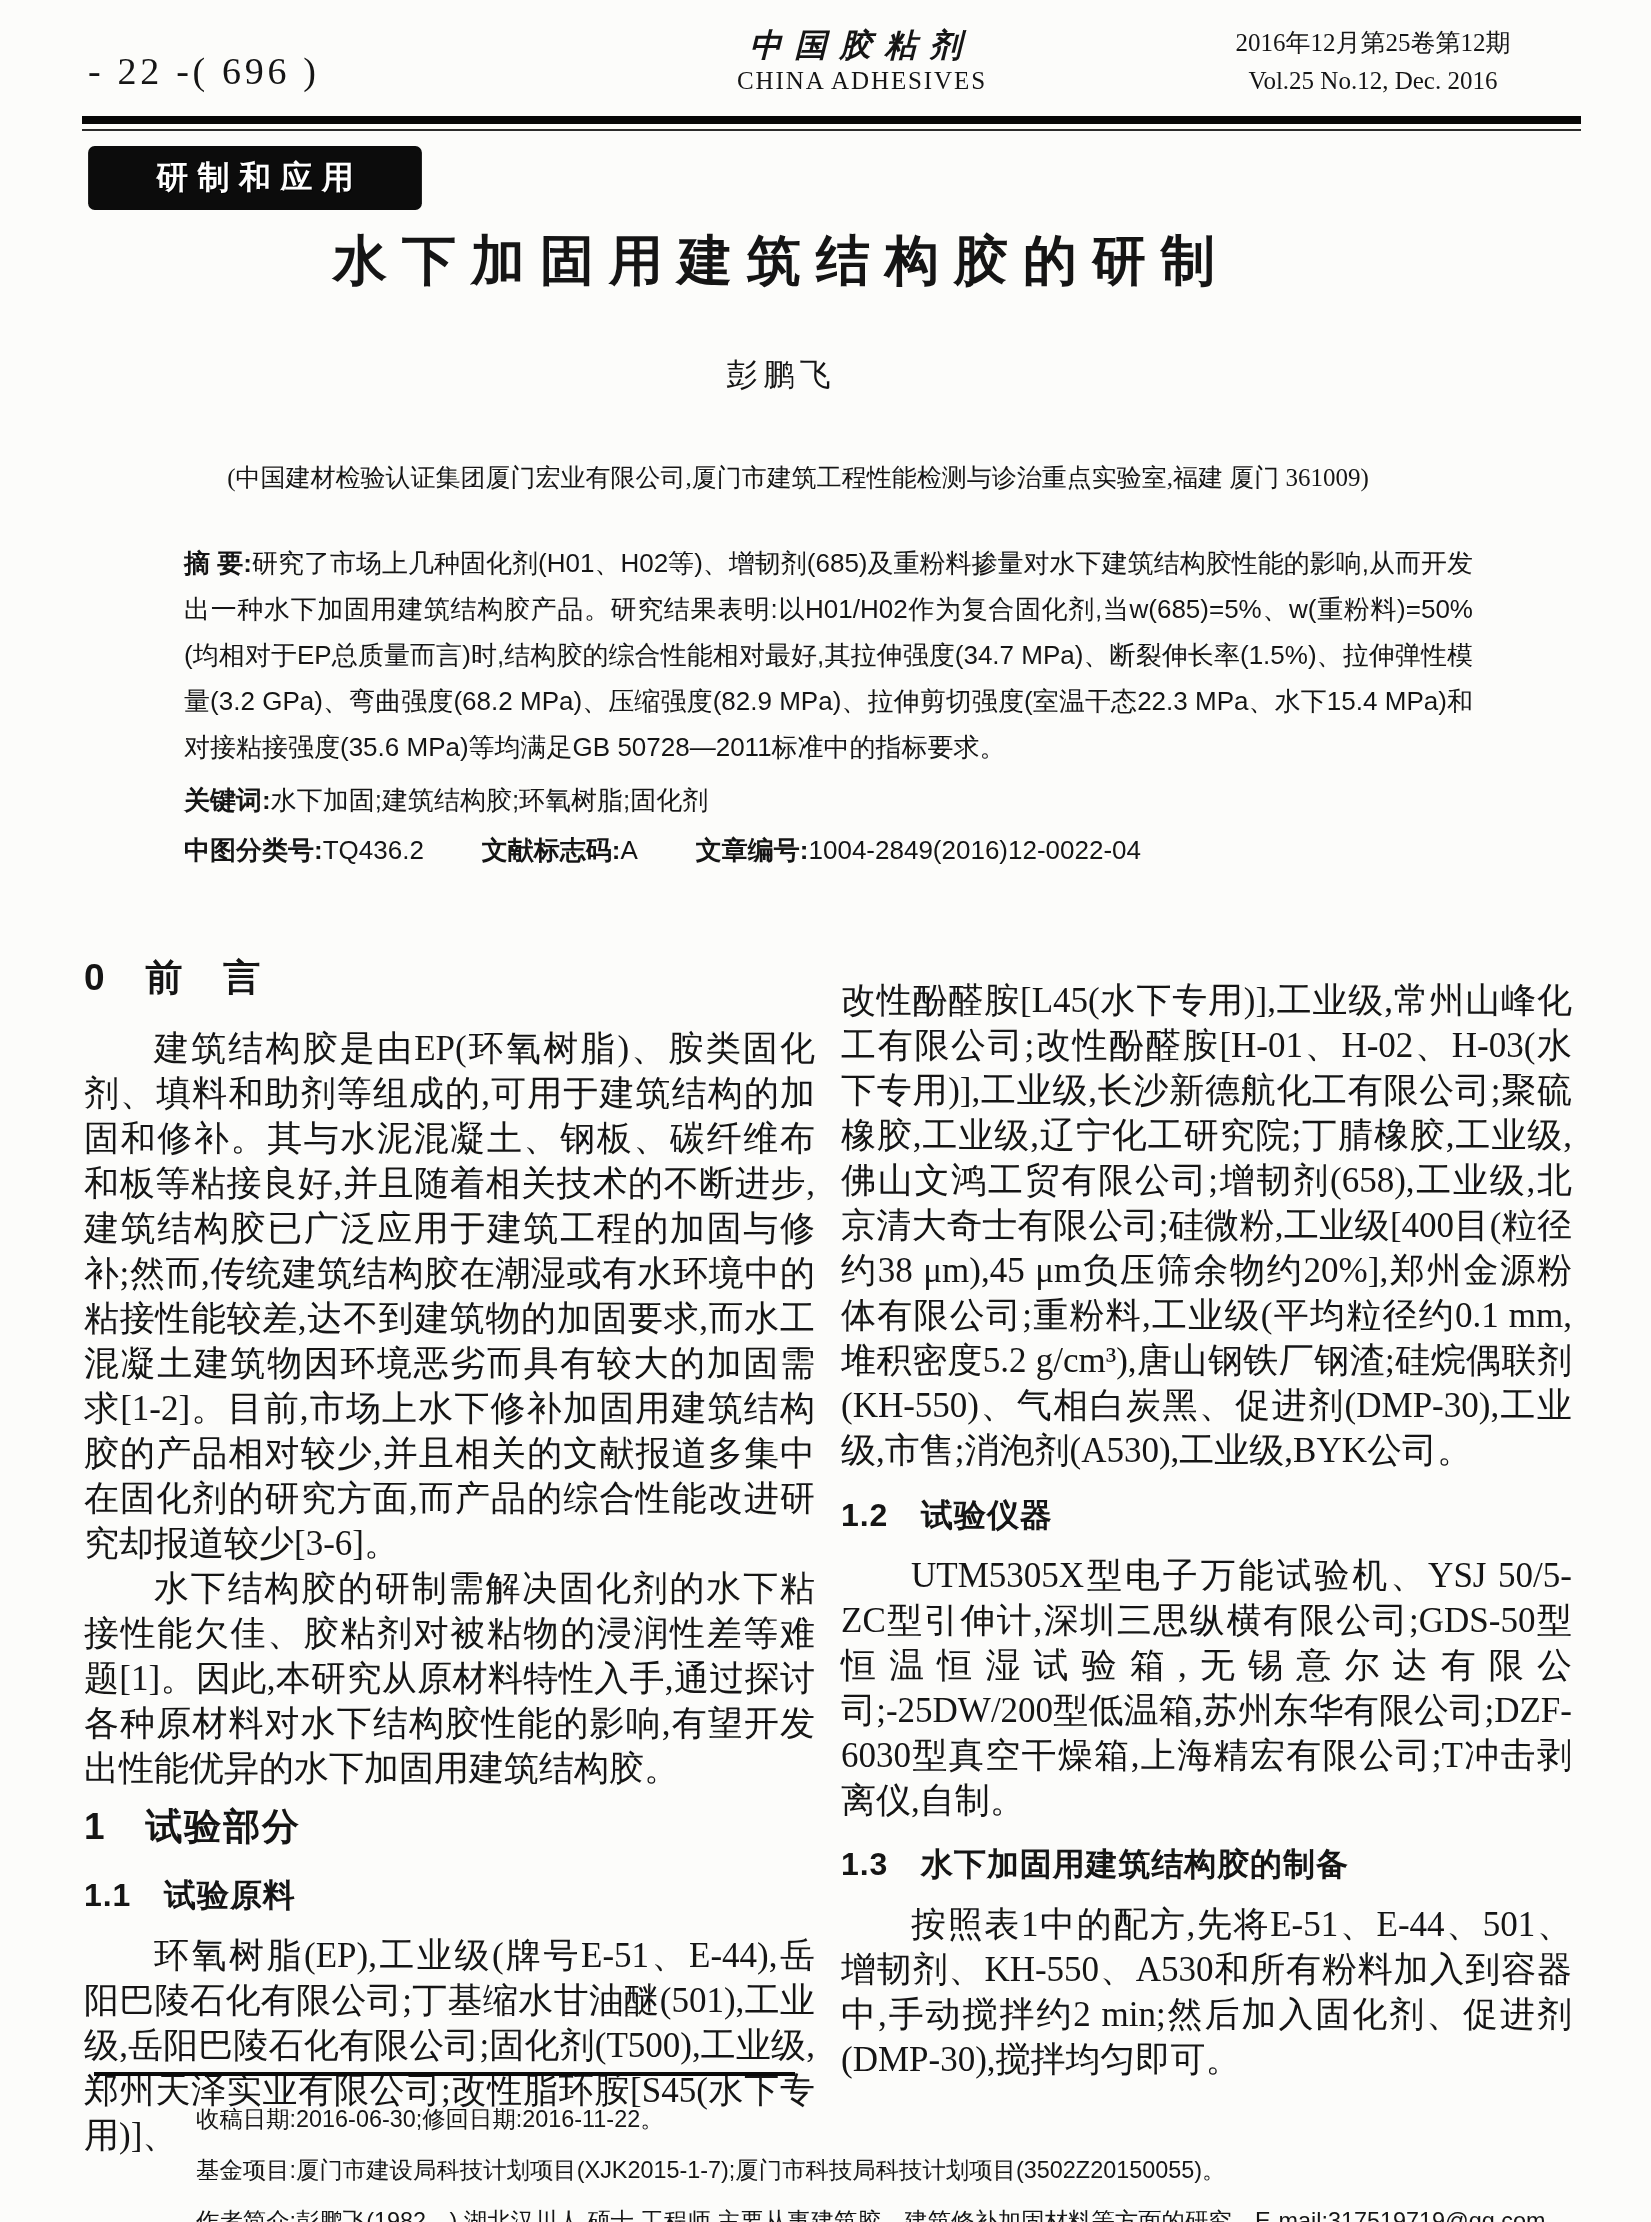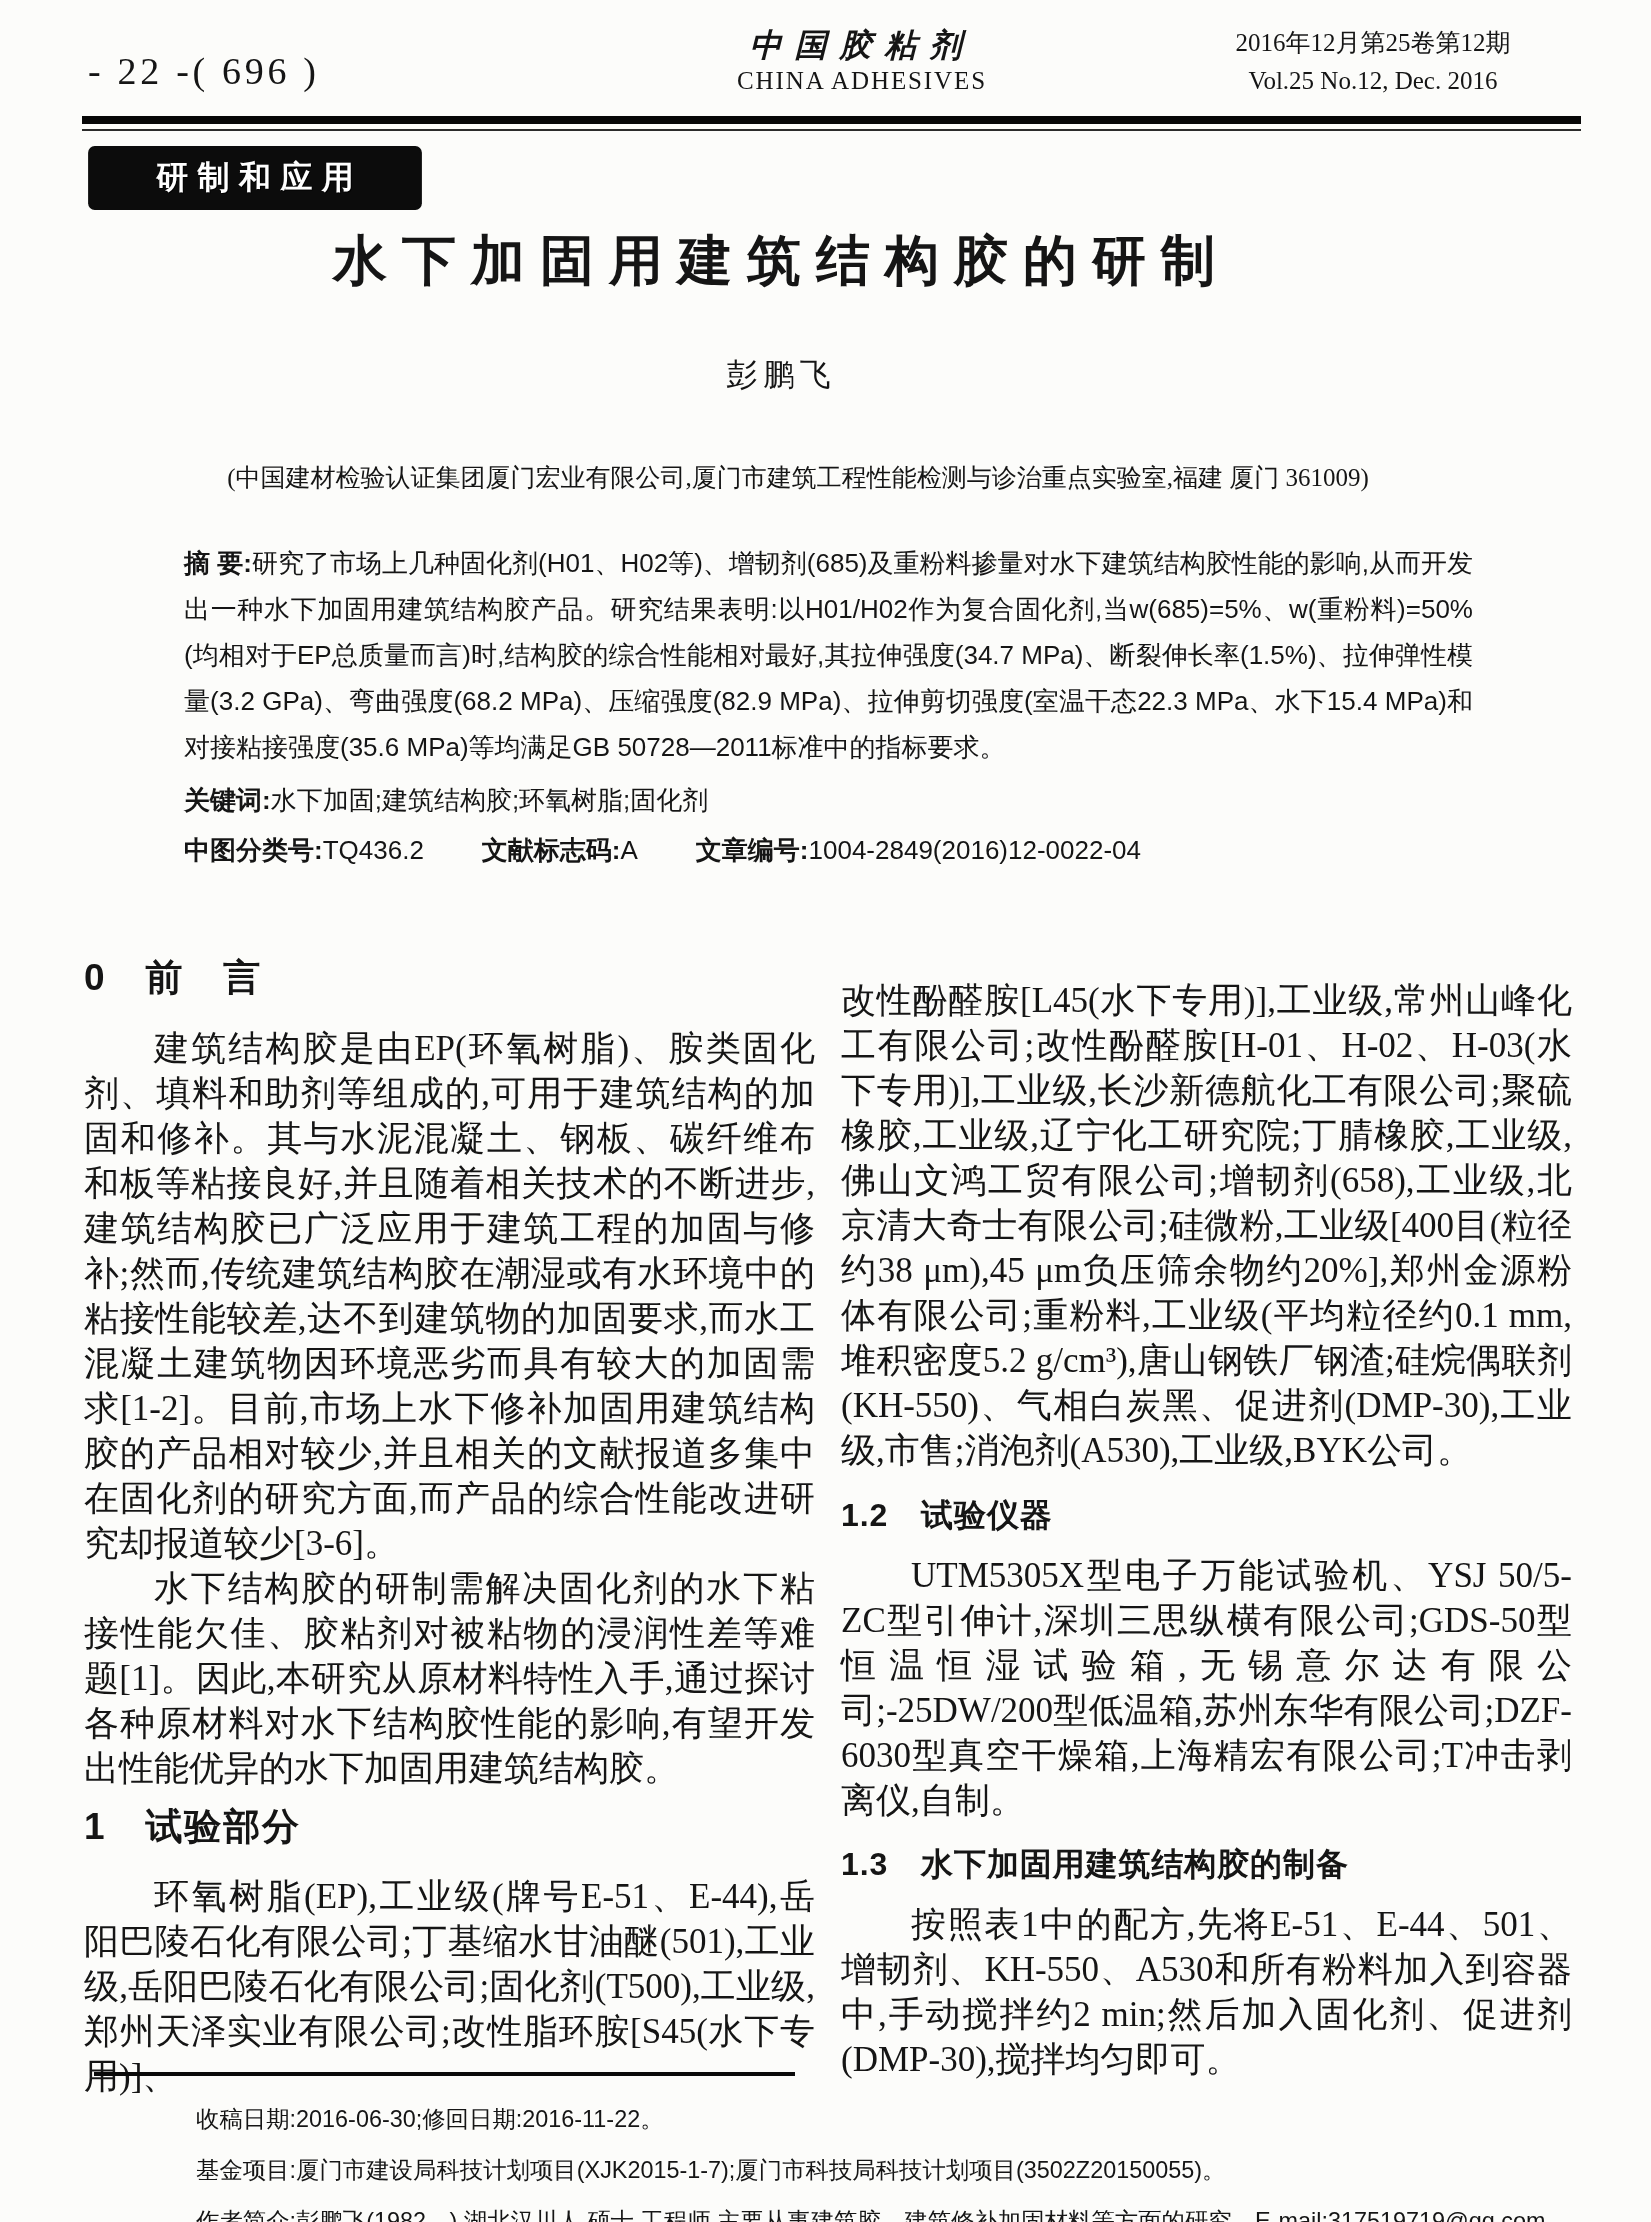--- a/index.html
+++ b/index.html
@@ -146,20 +146,21 @@
     <p class="kw-line"><span class="kw-label">关键词:</span><span>水下加固;建筑结构胶;环氧树脂;固化剂</span></p>
     <p class="meta-line"><span class="meta-label">中图分类号:</span><span>TQ436.2</span><span class="meta-label meta-gap">文献标志码:</span><span>A</span><span class="meta-label meta-gap">文章编号:</span><span>1004-2849(2016)12-0022-04</span></p>
   </div>
 
   <div class="columns">
     <div class="col col-left">
       <h2 class="sec first">0　前　言</h2>
       <p class="body indent">建筑结构胶是由EP(环氧树脂)、胺类固化剂、填料和助剂等组成的,可用于建筑结构的加固和修补。其与水泥混凝土、钢板、碳纤维布和板等粘接良好,并且随着相关技术的不断进步,建筑结构胶已广泛应用于建筑工程的加固与修补;然而,传统建筑结构胶在潮湿或有水环境中的粘接性能较差,达不到建筑物的加固要求,而水工混凝土建筑物因环境恶劣而具有较大的加固需求[1-2]。目前,市场上水下修补加固用建筑结构胶的产品相对较少,并且相关的文献报道多集中在固化剂的研究方面,而产品的综合性能改进研究却报道较少[3-6]。</p>
       <p class="body indent">水下结构胶的研制需解决固化剂的水下粘接性能欠佳、胶粘剂对被粘物的浸润性差等难题[1]。因此,本研究从原材料特性入手,通过探讨各种原材料对水下结构胶性能的影响,有望开发出性能优异的水下加固用建筑结构胶。</p>
       <h2 class="sec">1　试验部分</h2>
+      <h3 class="subsec">1.1　试验原料</h3>
       <p class="body indent">环氧树脂(EP),工业级(牌号E-51、E-44),岳阳巴陵石化有限公司;丁基缩水甘油醚(501),工业级,岳阳巴陵石化有限公司;固化剂(T500),工业级,郑州天泽实业有限公司;改性脂环胺[S45(水下专用)]、</p>
     </div>
     <div class="col col-right">
       <p class="body">改性酚醛胺[L45(水下专用)],工业级,常州山峰化工有限公司;改性酚醛胺[H-01、H-02、H-03(水下专用)],工业级,长沙新德航化工有限公司;聚硫橡胶,工业级,辽宁化工研究院;丁腈橡胶,工业级,佛山文鸿工贸有限公司;增韧剂(658),工业级,北京清大奇士有限公司;硅微粉,工业级[400目(粒径约38 μm),45 μm负压筛余物约20%],郑州金源粉体有限公司;重粉料,工业级(平均粒径约0.1 mm,堆积密度5.2 g/cm³),唐山钢铁厂钢渣;硅烷偶联剂(KH-550)、气相白炭黑、促进剂(DMP-30),工业级,市售;消泡剂(A530),工业级,BYK公司。</p>
       <h3 class="subsec">1.2　试验仪器</h3>
       <p class="body indent">UTM5305X型电子万能试验机、YSJ 50/5-ZC型引伸计,深圳三思纵横有限公司;GDS-50型恒温恒湿试验箱,无锡意尔达有限公司;-25DW/200型低温箱,苏州东华有限公司;DZF-6030型真空干燥箱,上海精宏有限公司;T冲击剥离仪,自制。</p>
       <h3 class="subsec">1.3　水下加固用建筑结构胶的制备</h3>
       <p class="body indent">按照表1中的配方,先将E-51、E-44、501、增韧剂、KH-550、A530和所有粉料加入到容器中,手动搅拌约2 min;然后加入固化剂、促进剂(DMP-30),搅拌均匀即可。</p>
     </div>
   </div>

